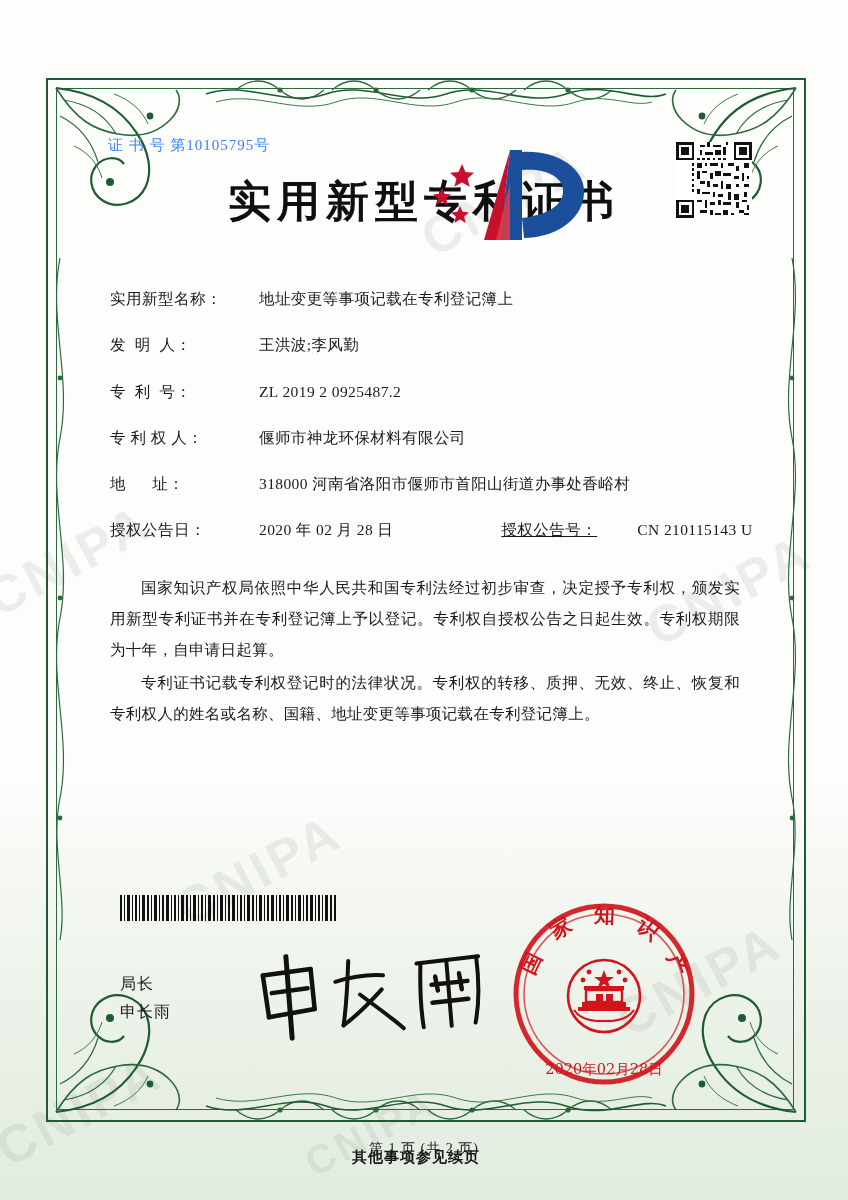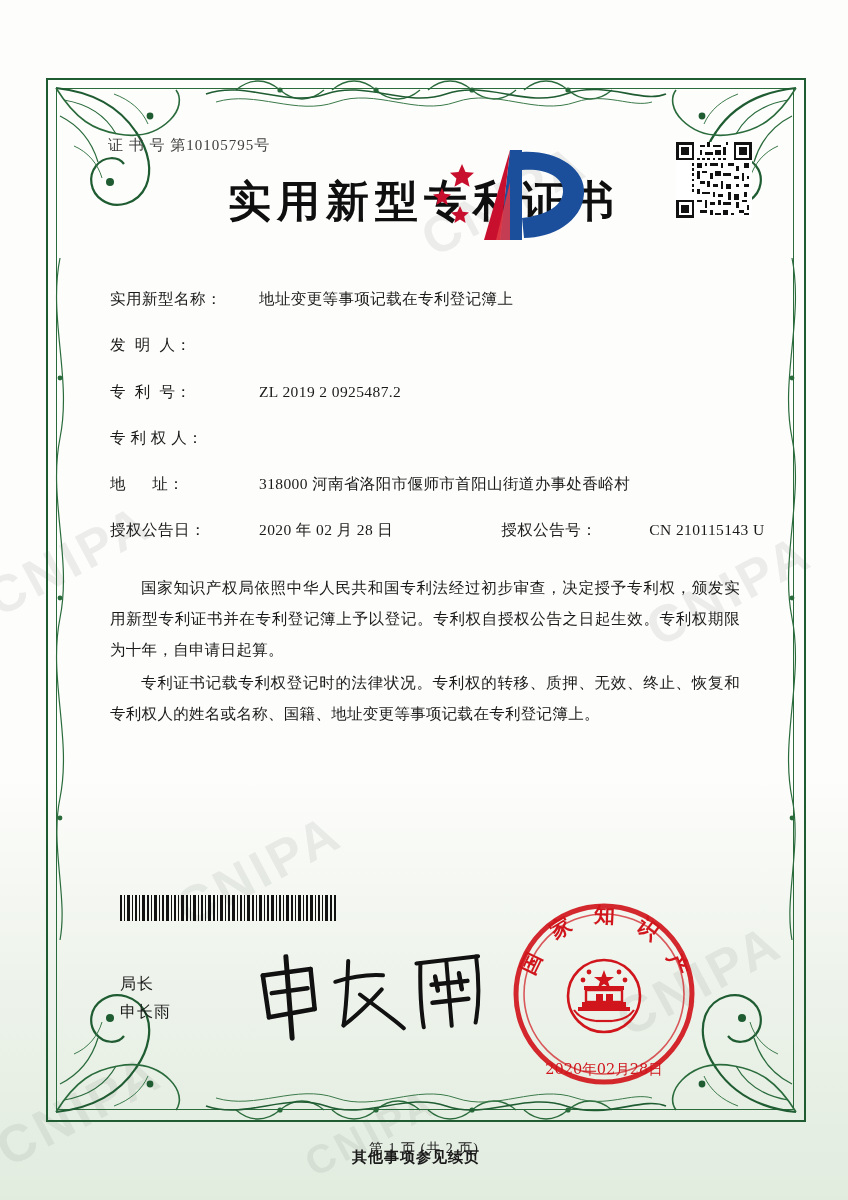--- a/index.html
+++ b/index.html
@@ -79,21 +79,21 @@
   
   .content {
     position: absolute;
     left: 96px; top: 120px;
     width: 656px;
   }
 
   .cert-no {
     font-size: 15px;
     letter-spacing: 1px;
-    color: #404040;
+    color: #3b82f6;
     margin: 16px 0 0 12px;
   }
 
   
   .logo-wrap {
     position: absolute;
     left: 330px; top: 22px;
     width: 170px; height: 110px;
   }
 
@@ -136,21 +136,22 @@
     letter-spacing: 0.4px;
   }
   .field-row.two-col .field-value { flex: 0 0 auto; }
   .field-sep {
     width: 46px;
     flex: 0 0 46px;
   }
   .field-label2 {
     flex: 0 0 auto;
     letter-spacing: 0.5px;
-    margin-right: 21px;
+    margin-right: 9px;
+    text-decoration: underline;
   }
 
   .paragraphs {
     margin: 30px 0 16px 14px;
     font-size: 15.5px;
     line-height: 2.0;
     letter-spacing: 0.3px;
     text-align: justify;
     width: 630px;
   }
@@ -399,27 +400,29 @@
 
     <div class="main-title">实用新型专利证书</div>
 
     <div class="fields">
       <div class="field-row">
         <div class="field-label">实用新型名称：</div>
         <div class="field-value">地址变更等事项记载在专利登记簿上</div>
       </div>
       <div class="field-row">
         <div class="field-label">发  明  人：</div>
+        <div class="field-value">王洪波;李风勤</div>
       </div>
       <div class="field-row">
         <div class="field-label">专  利  号：</div>
         <div class="field-value">ZL 2019 2 0925487.2</div>
       </div>
       <div class="field-row">
         <div class="field-label">专 利 权 人：</div>
+        <div class="field-value">偃师市神龙环保材料有限公司</div>
       </div>
       <div class="field-row">
         <div class="field-label">地      址：</div>
         <div class="field-value">318000 河南省洛阳市偃师市首阳山街道办事处香峪村</div>
       </div>
       <div class="field-row two-col">
         <div class="field-label">授权公告日：</div>
         <div class="field-value">2020 年 02 月 28 日</div>
         <div class="field-sep"></div>
         <div class="field-label2">授权公告号：</div>

